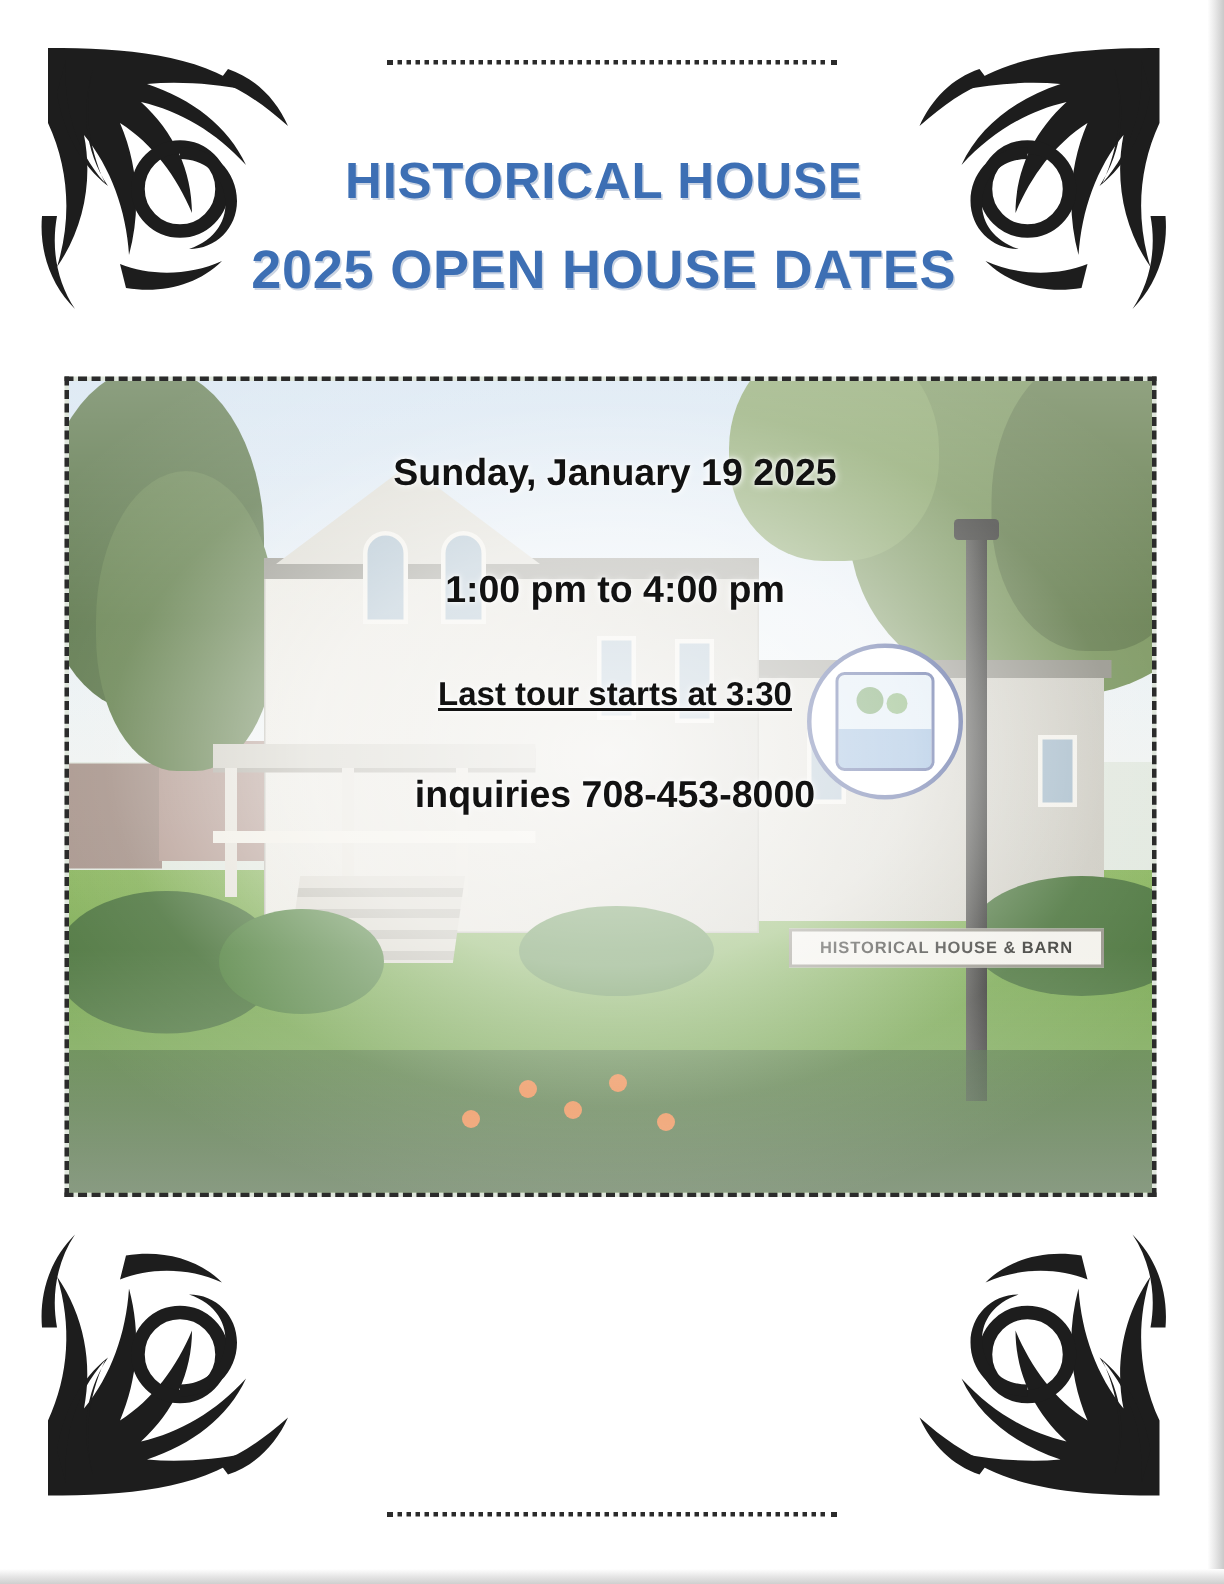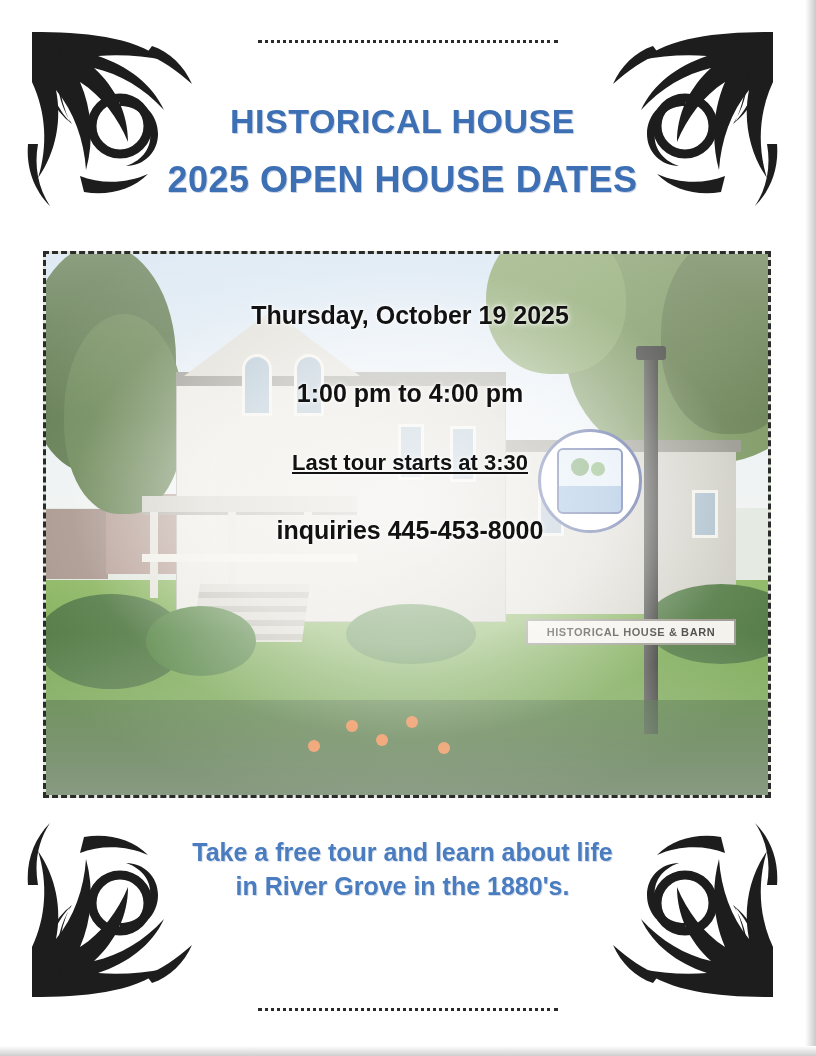--- a/index.html
+++ b/index.html
@@ -467,28 +467,24 @@
         <div class="flower" style="left:330px; top:34px;"></div>
         <div class="flower" style="left:360px; top:16px;"></div>
         <div class="flower" style="left:262px; top:40px;"></div>
         <div class="flower" style="left:392px; top:42px;"></div>
       </div>
 
       <div class="photo-fade"></div>
     </div>
 
     <div class="photo-text">
-      <div class="pt-line pt-2">Thursday, October 19 2025</div>
+      <div class="pt-line pt-2">Sunday, January 19 2025</div>
       <div class="pt-line pt-3">1:00 pm to 4:00 pm</div>
       <div class="pt-line pt-4">Last tour starts at 3:30</div>
-      <div class="pt-line pt-6">inquiries 445-453-8000</div>
+      <div class="pt-line pt-6">inquiries 708-453-8000</div>
     </div>
   </div>
 
-  <div class="footer">
-    <div class="footer-line">Take a free tour and learn about life</div>
-    <div class="footer-line">in River Grove in the 1880's.</div>
-  </div>
   <div class="dot-line-bottom"></div>
 
   <div class="edge-right"></div>
   <div class="edge-bottom"></div>
 </div>
 
 </body></html>

